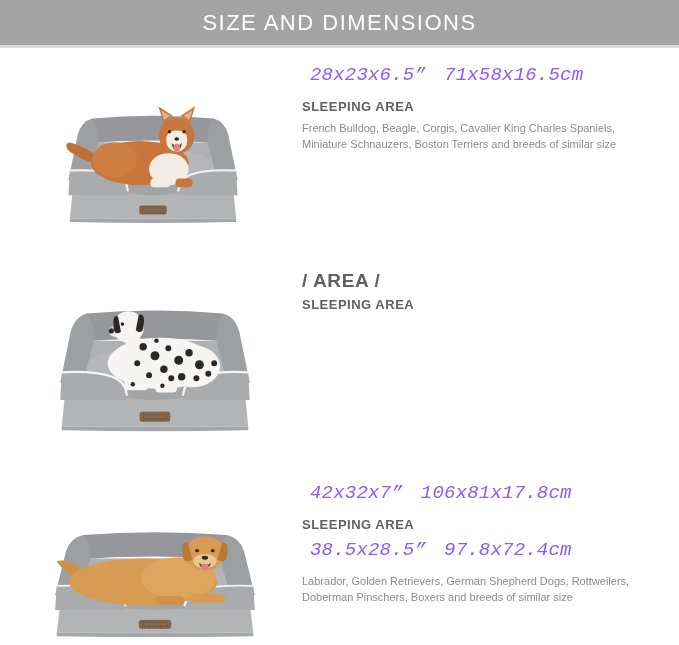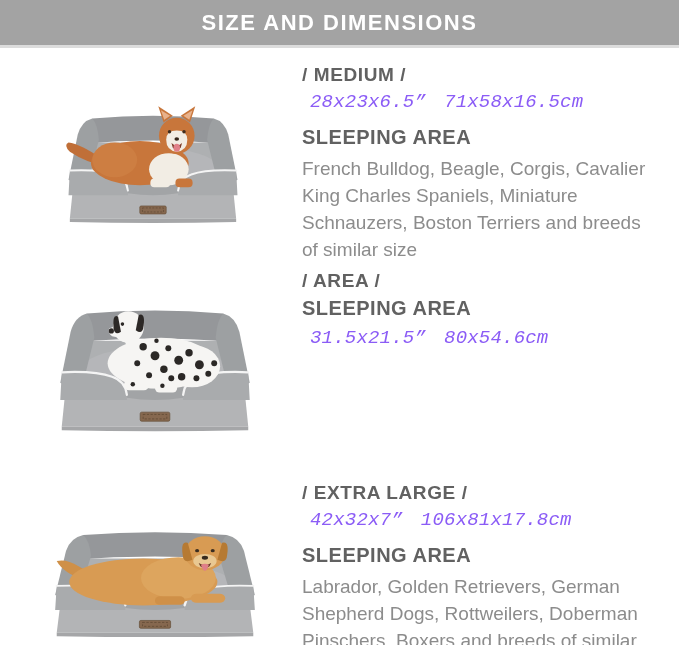--- a/index.html
+++ b/index.html
@@ -7,40 +7,40 @@
     position:relative; width:679px; height:645px; overflow:hidden;
     background:#ffffff; font-family:"Liberation Sans", sans-serif;
   }
   
   #banner {
     position:absolute; left:0; top:0; width:679px; height:45px;
     background:#a3a3a3; border-bottom:3px solid #dcdcdc;
     display:flex; align-items:center; justify-content:center;
   }
   #banner .title {
-    color:#ffffff; font-size:22px; font-weight:bold; letter-spacing:1.5px;
+    color:#ffffff; font-size:22px; font-weight:normal; letter-spacing:1.5px;
   }
   
   .text-block { position:absolute; left:302px; width:354px; }
   .sec-label {
     margin:0 0 5px 0; font-size:19px; font-weight:bold; color:#616161;
     letter-spacing:.6px;
   }
   .dims {
     margin:0 0 13px 8px; font-size:19px; font-style:italic; color:#8b5cf6;
     letter-spacing:.2px;
     font-family:Liberation Mono, monospace;
   }
   .dims .cm { margin-left:18px; }
   .sleep-label {
-    margin:0 0 7px 0; font-size:20px; font-weight:bold; color:#616161;
+    margin:0 0 7px 0; font-size:13px; font-weight:bold; color:#616161;
     letter-spacing:.5px;
   }
   .breeds {
-    margin:0; font-size:19px; color:#8c8c8c; line-height:1.42;
+    margin:0; font-size:11px; color:#8c8c8c; line-height:1.42;
   }
   
   .bed-illustration { position:absolute; display:block; }
   #bed-m  { left:54px;  top:101px; width:198px; height:127px; }
   #bed-l  { left:44px;  top:294px; width:222px; height:143px; }
   #bed-xl { left:38px;  top:518px; width:234px; height:124px; }
   #svg-defs { position:absolute; width:0; height:0; }
 </style>
 </head>
 <body>
@@ -89,21 +89,20 @@
       <path d="M186,44 Q202,44 202,58 Q202,74 186,76 Q170,74 170,58 Q170,44 186,44 Z" fill="#f2ede4"></path>
       <circle cx="175" cy="46" r="2.6" fill="#3f2d1f"></circle>
       <circle cx="197" cy="46" r="2.6" fill="#3f2d1f"></circle>
       <ellipse cx="186" cy="57" rx="3.5" ry="2.6" fill="#35261b"></ellipse>
       <path d="M178,63 Q186,71 194,63 L192,70 Q186,76 180,70 Z" fill="#7c3b28"></path>
       <ellipse cx="186" cy="70" rx="5" ry="6" fill="#e08089"></ellipse>
     </g>
   </svg>
 
   <div class="text-block" style="top:64px;">
-    <p class="sec-label">/ MEDIUM /</p>
     <p class="dims"><span>28x23x6.5”</span><span class="cm">71x58x16.5cm</span></p>
     <p class="sleep-label">SLEEPING AREA</p>
     <p class="breeds">French Bulldog, Beagle, Corgis, Cavalier King Charles Spaniels, Miniature Schnauzers, Boston Terriers and breeds of similar size</p>
   </div>
 
   <svg id="bed-l" class="bed-illustration" viewBox="0 0 300 190" preserveAspectRatio="none" aria-label="Dalmatian lying on gray sofa-style dog bed">
     <use href="#bed-shape"></use>
     <g>
       <ellipse cx="158" cy="92" rx="72" ry="34" fill="#f6f5f3"></ellipse>
       <ellipse cx="200" cy="96" rx="38" ry="28" fill="#f6f5f3"></ellipse>
@@ -132,21 +131,20 @@
       <circle cx="152" cy="62" r="3" fill="#2b2826"></circle>
       <circle cx="172" cy="112" r="4" fill="#2b2826"></circle>
       <circle cx="120" cy="120" r="3" fill="#2b2826"></circle>
       <circle cx="160" cy="122" r="3" fill="#2b2826"></circle>
     </g>
   </svg>
 
   <div class="text-block" style="top:270px;">
     <p class="sec-label">/ AREA /</p>
     <p class="sleep-label">SLEEPING AREA</p>
-    <p class="dims"><span>31.5x21.5”</span><span class="cm">80x54.6cm</span></p>
   </div>
 
   <svg id="bed-xl" class="bed-illustration" viewBox="0 0 300 190" preserveAspectRatio="none" aria-label="Golden Retriever lying on gray sofa-style dog bed">
     <use href="#bed-shape"></use>
     <g>
       <path d="M60,96 Q32,84 24,66 Q36,62 52,74 Q68,84 78,96 Z" fill="#cf9048"></path>
       <ellipse cx="135" cy="98" rx="95" ry="36" fill="#d89b53"></ellipse>
       <ellipse cx="180" cy="92" rx="48" ry="32" fill="#dda55e"></ellipse>
       <rect x="196" y="116" width="44" height="14" rx="7" fill="#d89b53"></rect>
       <rect x="150" y="120" width="38" height="13" rx="6" fill="#cf9048"></rect>
@@ -156,19 +154,19 @@
       <ellipse cx="214" cy="66" rx="15" ry="11" fill="#e9c892"></ellipse>
       <circle cx="204" cy="50" r="2.6" fill="#3a2d20"></circle>
       <circle cx="224" cy="50" r="2.6" fill="#3a2d20"></circle>
       <ellipse cx="214" cy="61" rx="4" ry="3" fill="#352a1e"></ellipse>
       <path d="M206,69 Q214,75 222,69 L220,74 Q214,80 208,74 Z" fill="#6b3a28"></path>
       <path d="M209,72 Q214,90 219,72 Q214,68 209,72 Z" fill="#df7f88"></path>
     </g>
   </svg>
 
   <div class="text-block" style="top:482px;">
-    <p class="sec-label">/ EXTRA LARGE /</p>
     <p class="dims"><span>42x32x7”</span><span class="cm">106x81x17.8cm</span></p>
     <p class="sleep-label">SLEEPING AREA</p>
+    <p class="dims"><span>38.5x28.5”</span><span class="cm">97.8x72.4cm</span></p>
     <p class="breeds">Labrador, Golden Retrievers, German Shepherd Dogs, Rottweilers, Doberman Pinschers, Boxers and breeds of similar size</p>
   </div>
 
 </div>
 
 </body></html>

